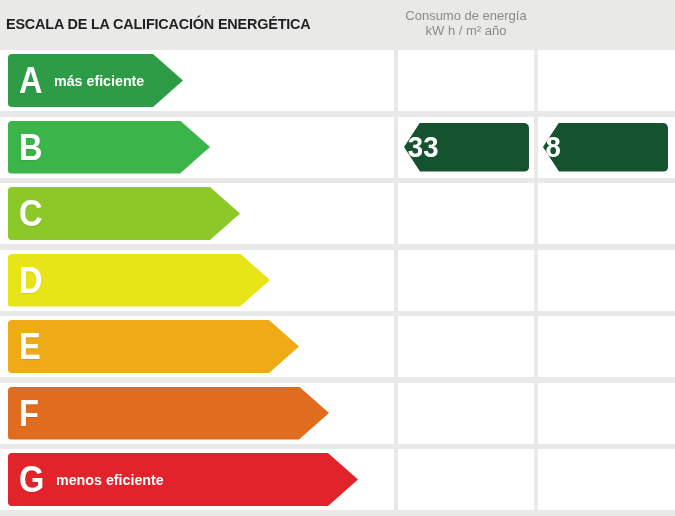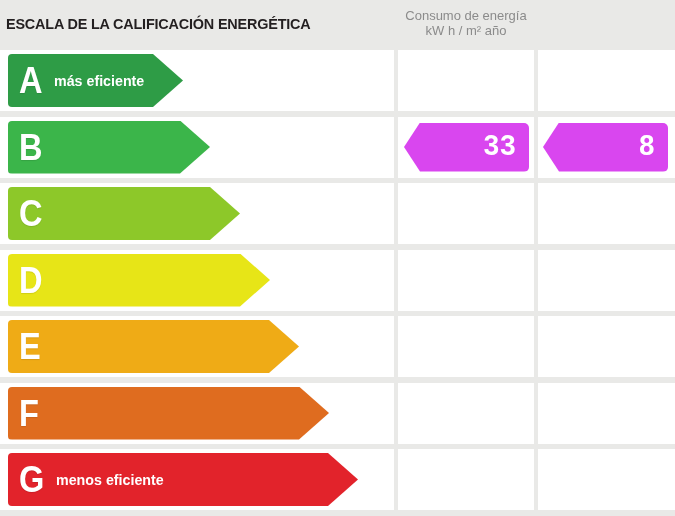--- a/index.html
+++ b/index.html
@@ -48,25 +48,24 @@
   }
   .bar .eff{
     color:#ffffff;font-size:15px;font-weight:bold;
     margin-left:8px;white-space:nowrap;
     transform:scaleX(0.95);transform-origin:left center;
   }
 
   
   .marker{
     position:absolute;top:6px;height:49px;
-    background:#d946ef;
-    display:flex;align-items:center;justify-content:flex-end;
+    background:#14532d;
+    display:flex;align-items:center;
     border-radius:5px;
     clip-path:polygon(16px 0,100% 0,100% 100%,16px 100%,0 50%);
-    font-family:Liberation Mono, monospace;
     -webkit-clip-path:polygon(16px 0,100% 0,100% 100%,16px 100%,0 50%);
   }
   .marker span{
     color:#ffffff;font-size:30px;font-weight:bold;line-height:30px;
     padding-right:14px;
     transform:scaleX(0.92);transform-origin:right center;
   }
   #marker-cons{left:404px;width:125px;}
   #marker-emis{left:543px;width:125px;}
 </style>

